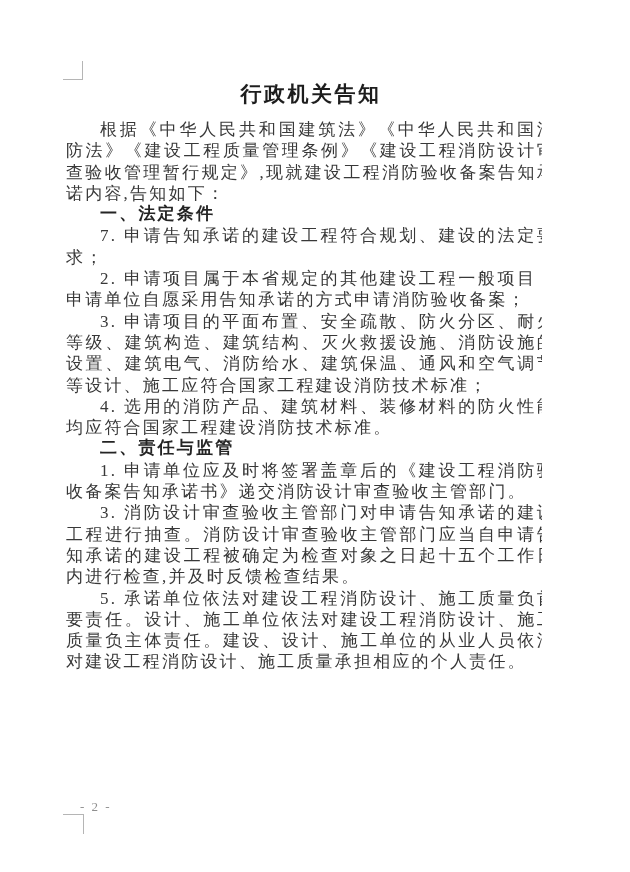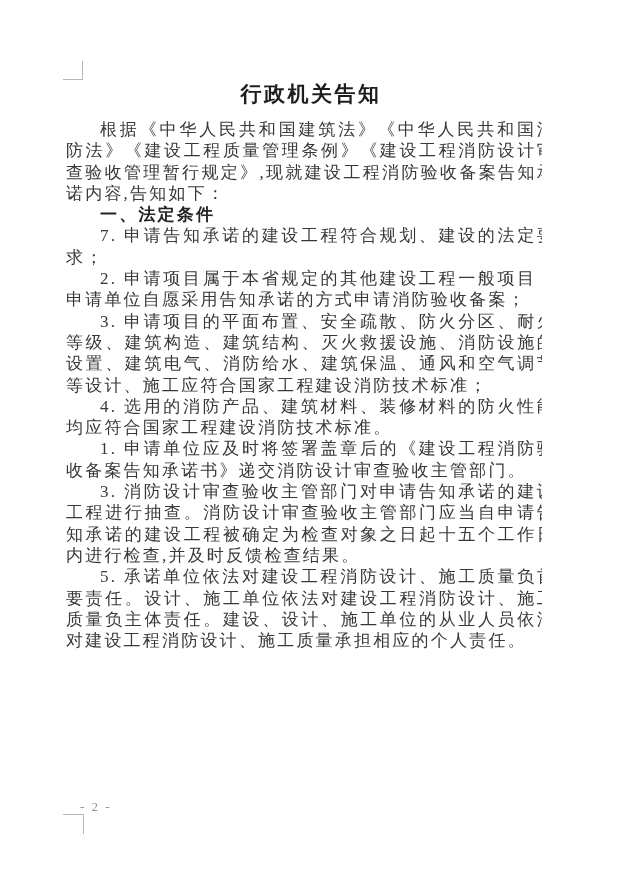--- a/index.html
+++ b/index.html
@@ -40,21 +40,21 @@
     left: 66px; top: 103px; width: 490px;
     font-size: 17px;
     line-height: 21.3px;
     letter-spacing: 2.2px;
     color: #383838;
     text-align: justify;
     line-break: loose;
   }
   .content p { margin: 0; text-indent: 2em; }
   .content p.heading {
-    font-family: Liberation Sans, sans-serif;
+    font-family: Liberation Mono, monospace;
     font-weight: bold;
     color: #242424;
   }
 
   .pagenum {
     position: absolute;
     left: 80px; top: 783px;
     font-size: 13px;
     letter-spacing: 2px;
     color: #8f8f8f;
@@ -75,20 +75,21 @@
 
   <div class="content">
     <p>根据《中华人民共和国建筑法》《中华人民共和国消防法》《建设工程质量管理条例》《建设工程消防设计审查验收管理暂行规定》,现就建设工程消防验收备案告知承诺内容,告知如下：</p>
 
     <p class="heading">一、法定条件</p>
     <p>7. 申请告知承诺的建设工程符合规划、建设的法定要求；</p>
     <p>2. 申请项目属于本省规定的其他建设工程一般项目，申请单位自愿采用告知承诺的方式申请消防验收备案；</p>
     <p>3. 申请项目的平面布置、安全疏散、防火分区、耐火等级、建筑构造、建筑结构、灭火救援设施、消防设施的设置、建筑电气、消防给水、建筑保温、通风和空气调节等设计、施工应符合国家工程建设消防技术标准；</p>
     <p>4. 选用的消防产品、建筑材料、装修材料的防火性能均应符合国家工程建设消防技术标准。</p>
 
+    <p class="heading">二、责任与监管</p>
     <p>1. 申请单位应及时将签署盖章后的《建设工程消防验收备案告知承诺书》递交消防设计审查验收主管部门。</p>
     <p>3. 消防设计审查验收主管部门对申请告知承诺的建设工程进行抽查。消防设计审查验收主管部门应当自申请告知承诺的建设工程被确定为检查对象之日起十五个工作日内进行检查,并及时反馈检查结果。</p>
     <p>5. 承诺单位依法对建设工程消防设计、施工质量负首要责任。设计、施工单位依法对建设工程消防设计、施工质量负主体责任。建设、设计、施工单位的从业人员依法对建设工程消防设计、施工质量承担相应的个人责任。</p>
   </div>
 
   <div class="pagenum">- 2 -</div>
 
 </div>
 
 </body></html>

